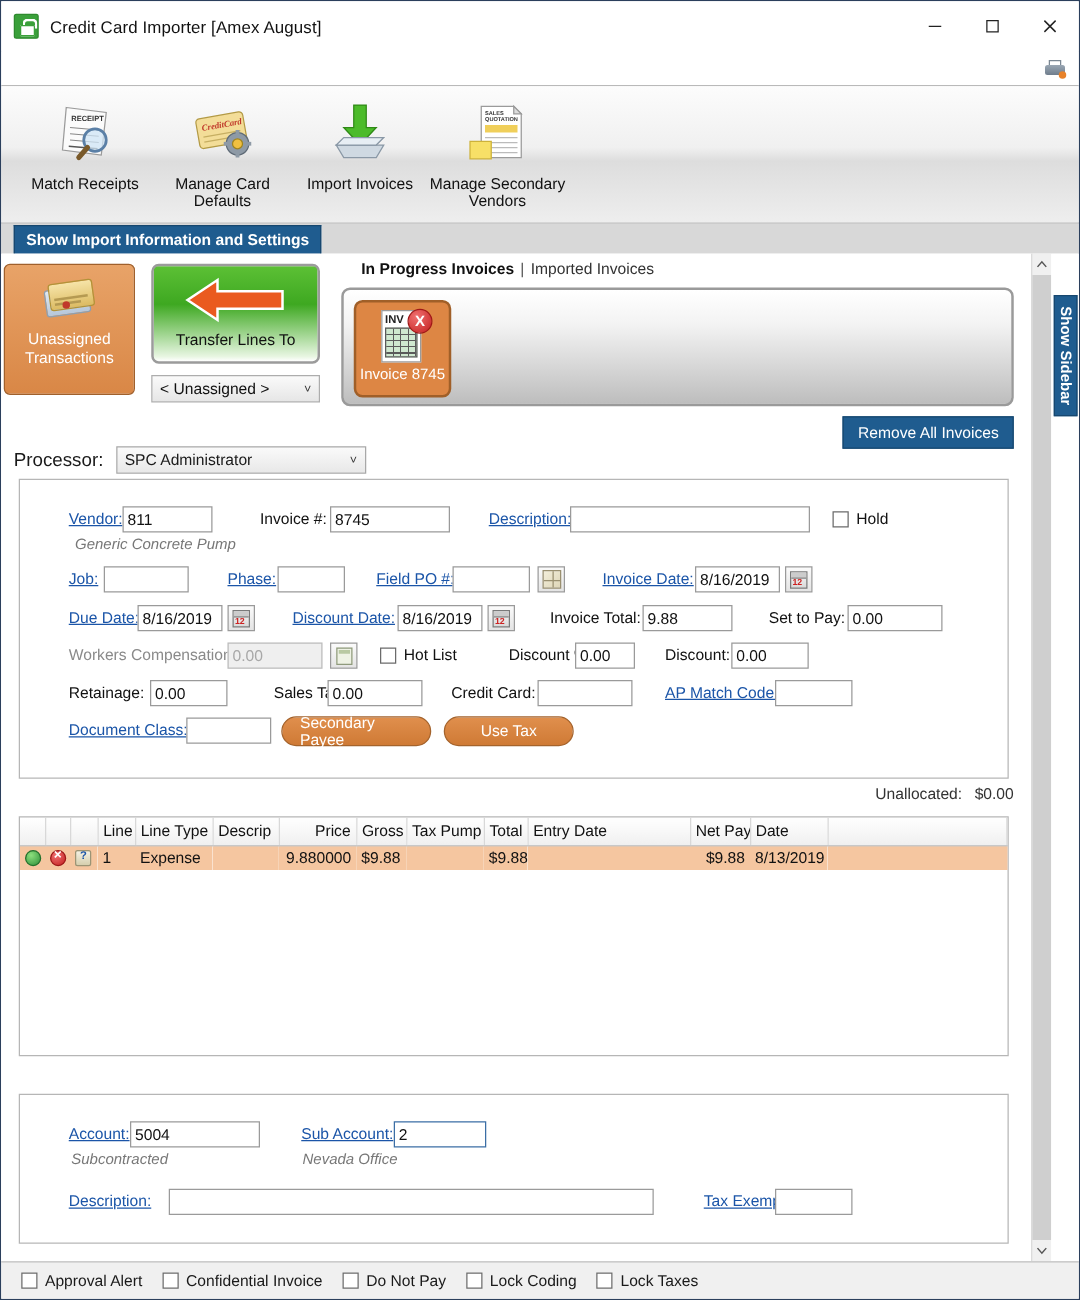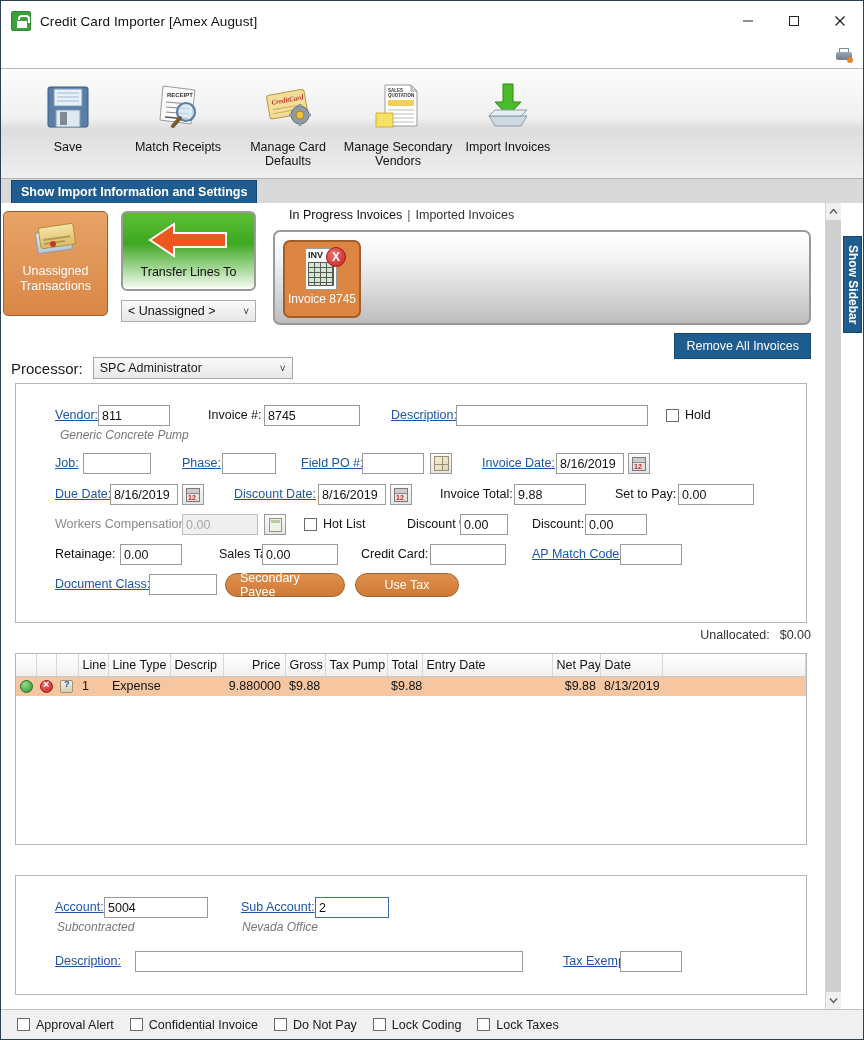--- a/index.html
+++ b/index.html
@@ -188,21 +188,21 @@
     border:1px solid #adadad;
     display:flex; align-items:center; padding:0 6px;
     font-size:12.5px; color:#111;
   }
   .unassigned-select .chev { margin-left:auto; font-size:10px; color:#333; }
 
   .inprogress-tabs {
     position:absolute; left:272px; top:-3px;
     font-size:12.5px;
   }
-  .inprogress-tabs .active { font-weight:normal; color:#111;padding-left:16px; }
+  .inprogress-tabs .active { font-weight:bold; color:#111;padding-left:16px; }
   .inprogress-tabs .sep { color:#555; margin:0 5px; }
   .inprogress-tabs .inactive { color:#333; }
 
   .invoice-box {
     position:absolute; left:272px; top:19px; width:538px; height:95px;
     background: linear-gradient(#ffffff 0%, #f3f3f3 30%, #c9c9c9 85%, #bdbdbd 100%);
     border:2px solid #9a9a9a; border-radius:7px;
   }
   .invoice-tile {
     position:absolute; left:8px; top:8px; width:78px; height:78px;
@@ -369,34 +369,20 @@
   <div class="subbar">
     <div class="printer-ico">
       <div class="paper"></div>
         <div class="body"></div>
         <div class="dot"></div>
     </div>
   </div>
 
   <div class="toolbar">
 
-    <div class="tb-item">
-      <div class="tb-icon">
-        <svg width="52" height="52" viewBox="0 0 52 52">
-          <rect x="6" y="6" width="40" height="40" rx="2" fill="#5a7fa6" stroke="#3b5a7a"></rect>
-          <rect x="12" y="8" width="28" height="17" fill="#e9f1f8" stroke="#7d9bb8"></rect>
-          <line x1="15" y1="12" x2="37" y2="12" stroke="#9fb9d2"></line>
-          <line x1="15" y1="16" x2="37" y2="16" stroke="#9fb9d2"></line>
-          <line x1="15" y1="20" x2="37" y2="20" stroke="#9fb9d2"></line>
-          <rect x="14" y="29" width="24" height="17" fill="#dfe7ef" stroke="#7d9bb8"></rect>
-          <rect x="18" y="31" width="7" height="13" fill="#7f8a96"></rect>
-        </svg>
-      </div>
-      <div class="tb-label">Save</div>
-    </div>
 
     <div class="tb-item">
       <div class="tb-icon">
         <svg width="54" height="54" viewBox="0 0 54 54">
           <polygon points="12,6 44,10 40,44 9,40" fill="#fbfbfb" stroke="#9a9a9a"></polygon>
           <text x="16" y="17" font-size="6" fill="#333" font-family="Liberation Sans, sans-serif" font-weight="bold">RECEIPT</text>
           <line x1="15" y1="22" x2="38" y2="24" stroke="#888"></line>
           <line x1="15" y1="27" x2="38" y2="29" stroke="#888"></line>
           <line x1="15" y1="32" x2="38" y2="34" stroke="#888"></line>
           <line x1="14" y1="37" x2="37" y2="39" stroke="#555" stroke-width="1.4"></line>
@@ -425,44 +411,44 @@
             <rect x="15" y="7.5" width="5" height="3" fill="#8e9aa6"></rect>
           </g>
         </svg>
       </div>
       <div class="tb-label">Manage Card Defaults</div>
     </div>
 
     <div class="tb-item">
       <div class="tb-icon">
         <svg width="54" height="54" viewBox="0 0 54 54">
+          <polygon points="22,4 32,4 32,22 40,22 27,36 14,22 22,22" fill="#4cbb2a" stroke="#2f8a16"></polygon>
+          <polygon points="8,36 46,36 40,46 14,46" fill="#cfd9e2" stroke="#8a98a6"></polygon>
+          <polygon points="8,36 14,30 46,30 40,36" fill="#e7eef4" stroke="#8a98a6"></polygon>
+        </svg>
+      </div>
+      <div class="tb-label">Import Invoices</div>
+    </div>
+
+    <div class="tb-item">
+      <div class="tb-icon">
+        <svg width="54" height="54" viewBox="0 0 54 54">
           <polygon points="14,5 40,5 46,11 46,46 14,46" fill="#ffffff" stroke="#9a9a9a"></polygon>
           <polygon points="40,5 46,11 40,11" fill="#dcdcdc" stroke="#9a9a9a"></polygon>
           <text x="17" y="12" font-size="4.5" fill="#333" font-family="Liberation Sans, sans-serif" font-weight="bold">SALES</text>
           <text x="17" y="17" font-size="4.5" fill="#333" font-family="Liberation Sans, sans-serif" font-weight="bold">QUOTATION</text>
           <rect x="17" y="20" width="26" height="6" fill="#f0cf5a"></rect>
           <line x1="17" y1="30" x2="43" y2="30" stroke="#bbb"></line>
           <line x1="17" y1="34" x2="43" y2="34" stroke="#bbb"></line>
           <line x1="17" y1="38" x2="43" y2="38" stroke="#bbb"></line>
           <line x1="17" y1="42" x2="43" y2="42" stroke="#bbb"></line>
           <path d="M5,33 L22,33 L22,47 L5,47 Z" fill="#f7e067" stroke="#cdb23a"></path>
         </svg>
       </div>
       <div class="tb-label">Manage Secondary Vendors</div>
-    </div>
-
-    <div class="tb-item">
-      <div class="tb-icon">
-        <svg width="54" height="54" viewBox="0 0 54 54">
-          <polygon points="22,4 32,4 32,22 40,22 27,36 14,22 22,22" fill="#4cbb2a" stroke="#2f8a16"></polygon>
-          <polygon points="8,36 46,36 40,46 14,46" fill="#cfd9e2" stroke="#8a98a6"></polygon>
-          <polygon points="8,36 14,30 46,30 40,36" fill="#e7eef4" stroke="#8a98a6"></polygon>
-        </svg>
-      </div>
-      <div class="tb-label">Import Invoices</div>
     </div>
 
   </div>
 
   <div class="importbar">
     <div class="import-tab">Show Import Information and Settings</div>
   </div>
 
   <div class="content-wrap">
     <div class="content">

